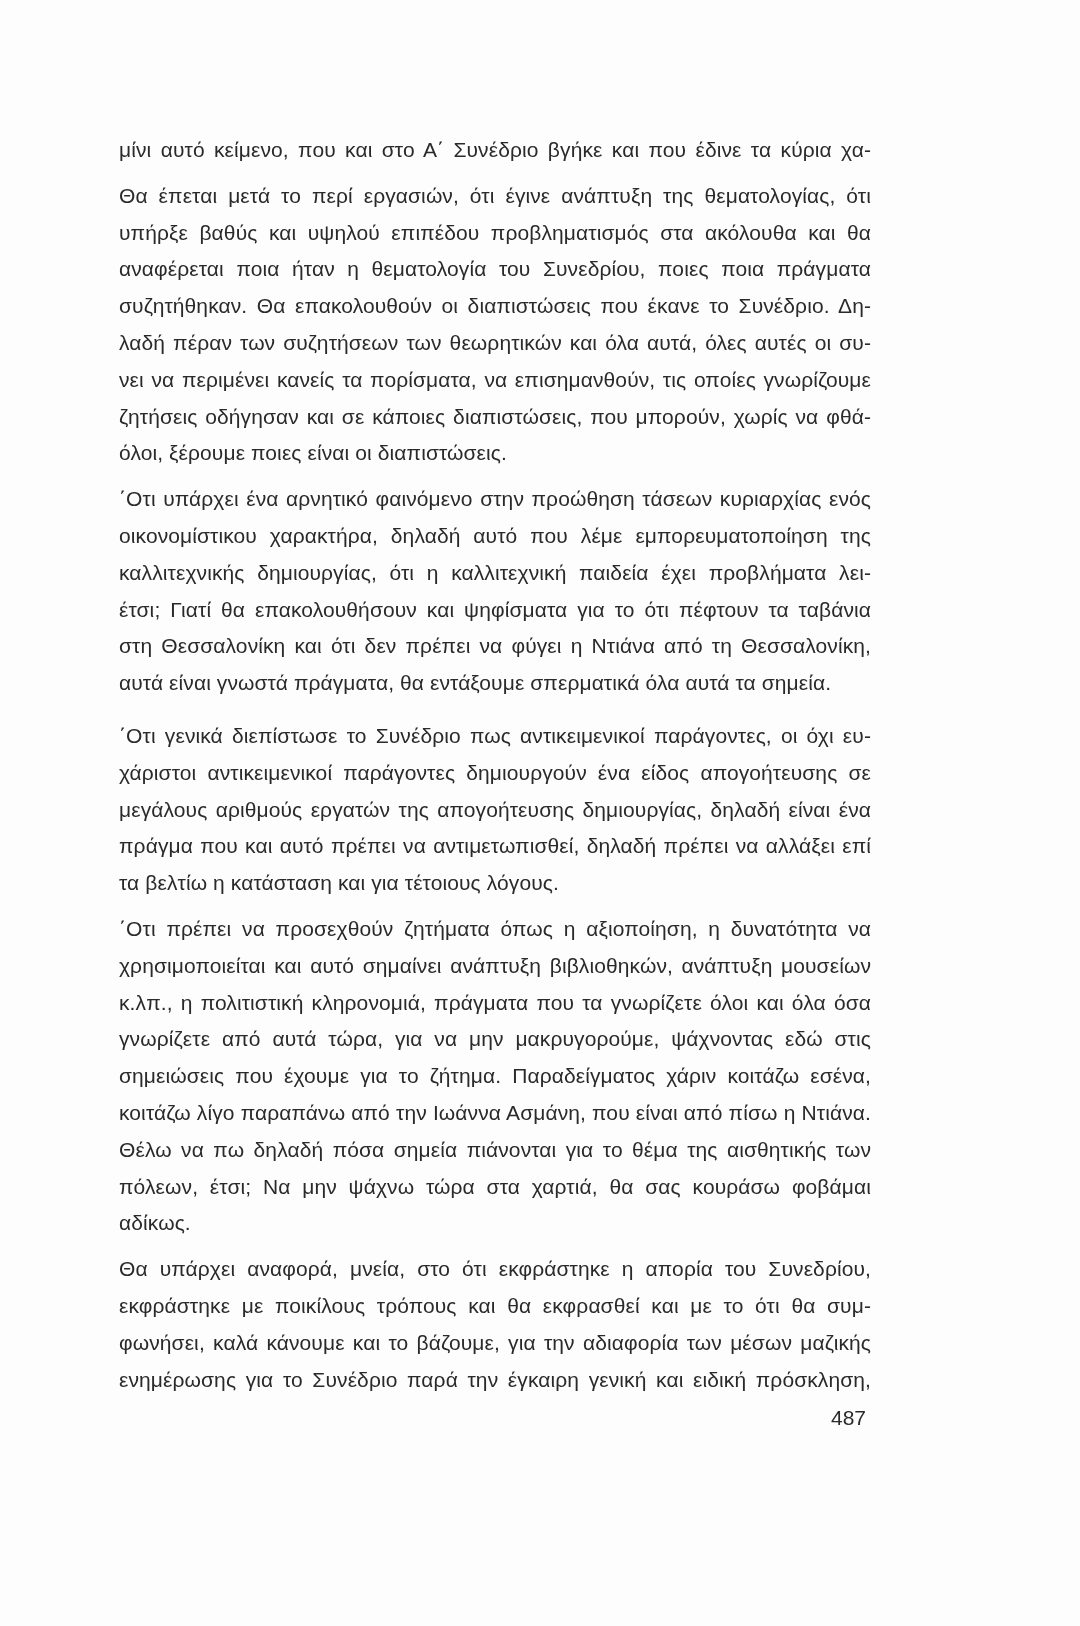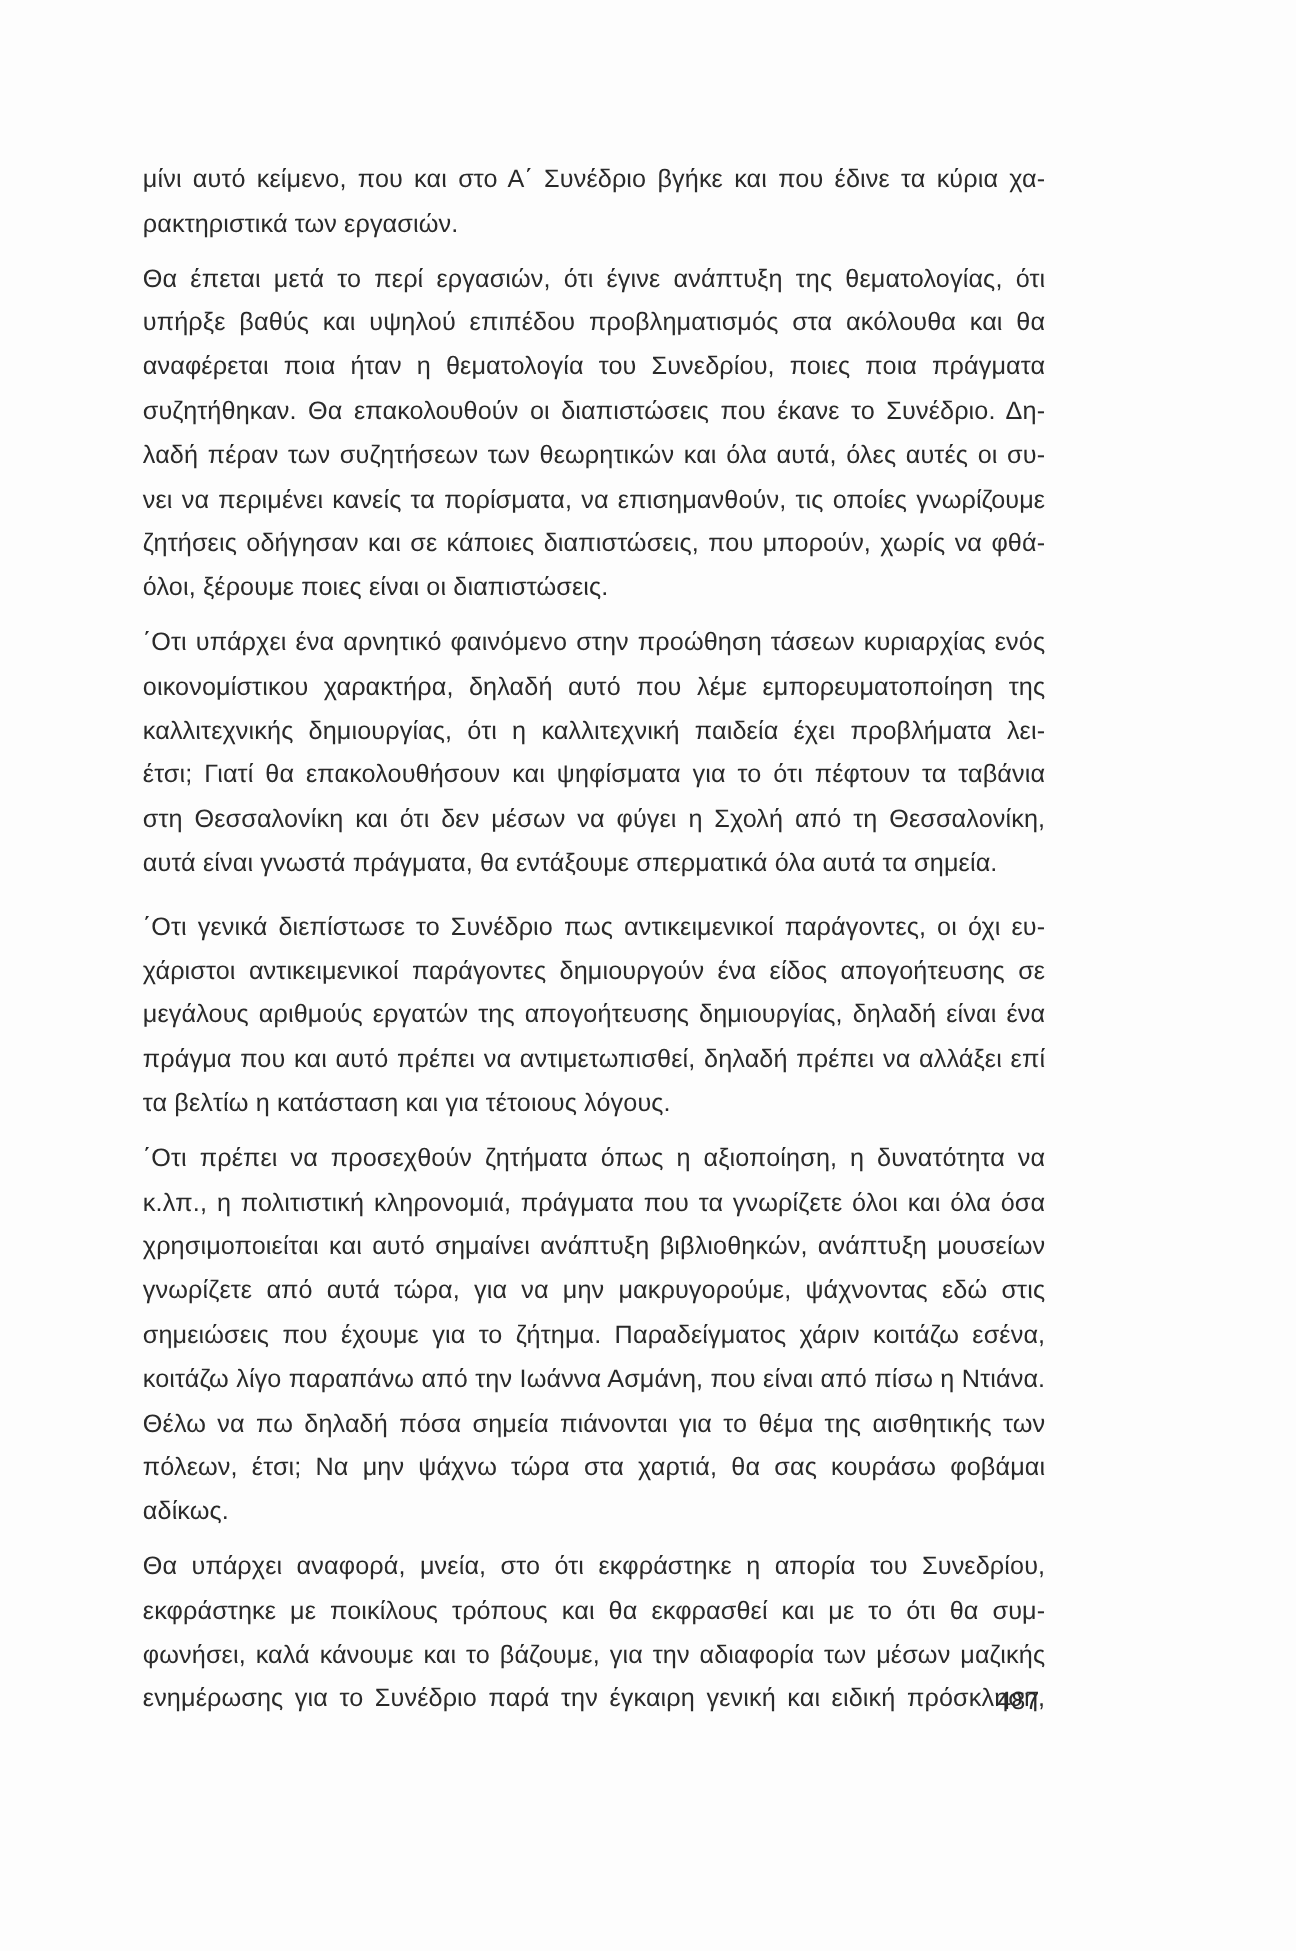--- a/index.html
+++ b/index.html
@@ -26,59 +26,58 @@
   }
 </style>
 </head>
 <body>
 
 <div class="page">
   <div class="text-block">
 
     <p class="para">
       <span class="line">μίνι αυτό κείμενο, που και στο Α΄ Συνέδριο βγήκε και που έδινε τα κύρια χα-</span>
-      <span class="line last">ρακτηριστικά των εργασιών.</span>
     </p>
     <div class="gap-s"></div>
 
     <p class="para">
       <span class="line">Θα έπεται μετά το περί εργασιών, ότι έγινε ανάπτυξη της θεματολογίας, ότι</span>
       <span class="line">υπήρξε βαθύς και υψηλού επιπέδου προβληματισμός στα ακόλουθα και θα</span>
       <span class="line">αναφέρεται ποια ήταν η θεματολογία του Συνεδρίου, ποιες ποια πράγματα</span>
       <span class="line">συζητήθηκαν. Θα επακολουθούν οι διαπιστώσεις που έκανε το Συνέδριο. Δη-</span>
       <span class="line">λαδή πέραν των συζητήσεων των θεωρητικών και όλα αυτά, όλες αυτές οι συ-</span>
       <span class="line">νει να περιμένει κανείς τα πορίσματα, να επισημανθούν, τις οποίες γνωρίζουμε</span>
       <span class="line">ζητήσεις οδήγησαν και σε κάποιες διαπιστώσεις, που μπορούν, χωρίς να φθά-</span>
       <span class="line last">όλοι, ξέρουμε ποιες είναι οι διαπιστώσεις.</span>
     </p>
     <div class="gap-s"></div>
 
     <p class="para">
       <span class="line">΄Οτι υπάρχει ένα αρνητικό φαινόμενο στην προώθηση τάσεων κυριαρχίας ενός</span>
       <span class="line">οικονομίστικου χαρακτήρα, δηλαδή αυτό που λέμε εμπορευματοποίηση της</span>
       <span class="line">καλλιτεχνικής δημιουργίας, ότι η καλλιτεχνική παιδεία έχει προβλήματα λει-</span>
       <span class="line">έτσι; Γιατί θα επακολουθήσουν και ψηφίσματα για το ότι πέφτουν τα ταβάνια</span>
-      <span class="line">στη Θεσσαλονίκη και ότι δεν μέσων να φύγει η Σχολή από τη Θεσσαλονίκη,</span>
+      <span class="line">στη Θεσσαλονίκη και ότι δεν πρέπει να φύγει η Ντιάνα από τη Θεσσαλονίκη,</span>
       <span class="line last">αυτά είναι γνωστά πράγματα, θα εντάξουμε σπερματικά όλα αυτά τα σημεία.</span>
     </p>
     <div class="gap-m"></div>
 
     <p class="para">
       <span class="line">΄Οτι γενικά διεπίστωσε το Συνέδριο πως αντικειμενικοί παράγοντες, οι όχι ευ-</span>
       <span class="line">χάριστοι αντικειμενικοί παράγοντες δημιουργούν ένα είδος απογοήτευσης σε</span>
       <span class="line">μεγάλους αριθμούς εργατών της απογοήτευσης δημιουργίας, δηλαδή είναι ένα</span>
       <span class="line">πράγμα που και αυτό πρέπει να αντιμετωπισθεί, δηλαδή πρέπει να αλλάξει επί</span>
       <span class="line last">τα βελτίω η κατάσταση και για τέτοιους λόγους.</span>
     </p>
     <div class="gap-s"></div>
 
     <p class="para">
       <span class="line">΄Οτι πρέπει να προσεχθούν ζητήματα όπως η αξιοποίηση, η δυνατότητα να</span>
+      <span class="line">χρησιμοποιείται και αυτό σημαίνει ανάπτυξη βιβλιοθηκών, ανάπτυξη μουσείων</span>
       <span class="line">κ.λπ., η πολιτιστική κληρονομιά, πράγματα που τα γνωρίζετε όλοι και όλα όσα</span>
-      <span class="line">χρησιμοποιείται και αυτό σημαίνει ανάπτυξη βιβλιοθηκών, ανάπτυξη μουσείων</span>
       <span class="line">γνωρίζετε από αυτά τώρα, για να μην μακρυγορούμε, ψάχνοντας εδώ στις</span>
       <span class="line">σημειώσεις που έχουμε για το ζήτημα. Παραδείγματος χάριν κοιτάζω εσένα,</span>
       <span class="line">κοιτάζω λίγο παραπάνω από την Ιωάννα Ασμάνη, που είναι από πίσω η Ντιάνα.</span>
       <span class="line">Θέλω να πω δηλαδή πόσα σημεία πιάνονται για το θέμα της αισθητικής των</span>
       <span class="line">πόλεων, έτσι; Να μην ψάχνω τώρα στα χαρτιά, θα σας κουράσω φοβάμαι</span>
       <span class="line last">αδίκως.</span>
     </p>
     <div class="gap-s"></div>
 
     <p class="para">

